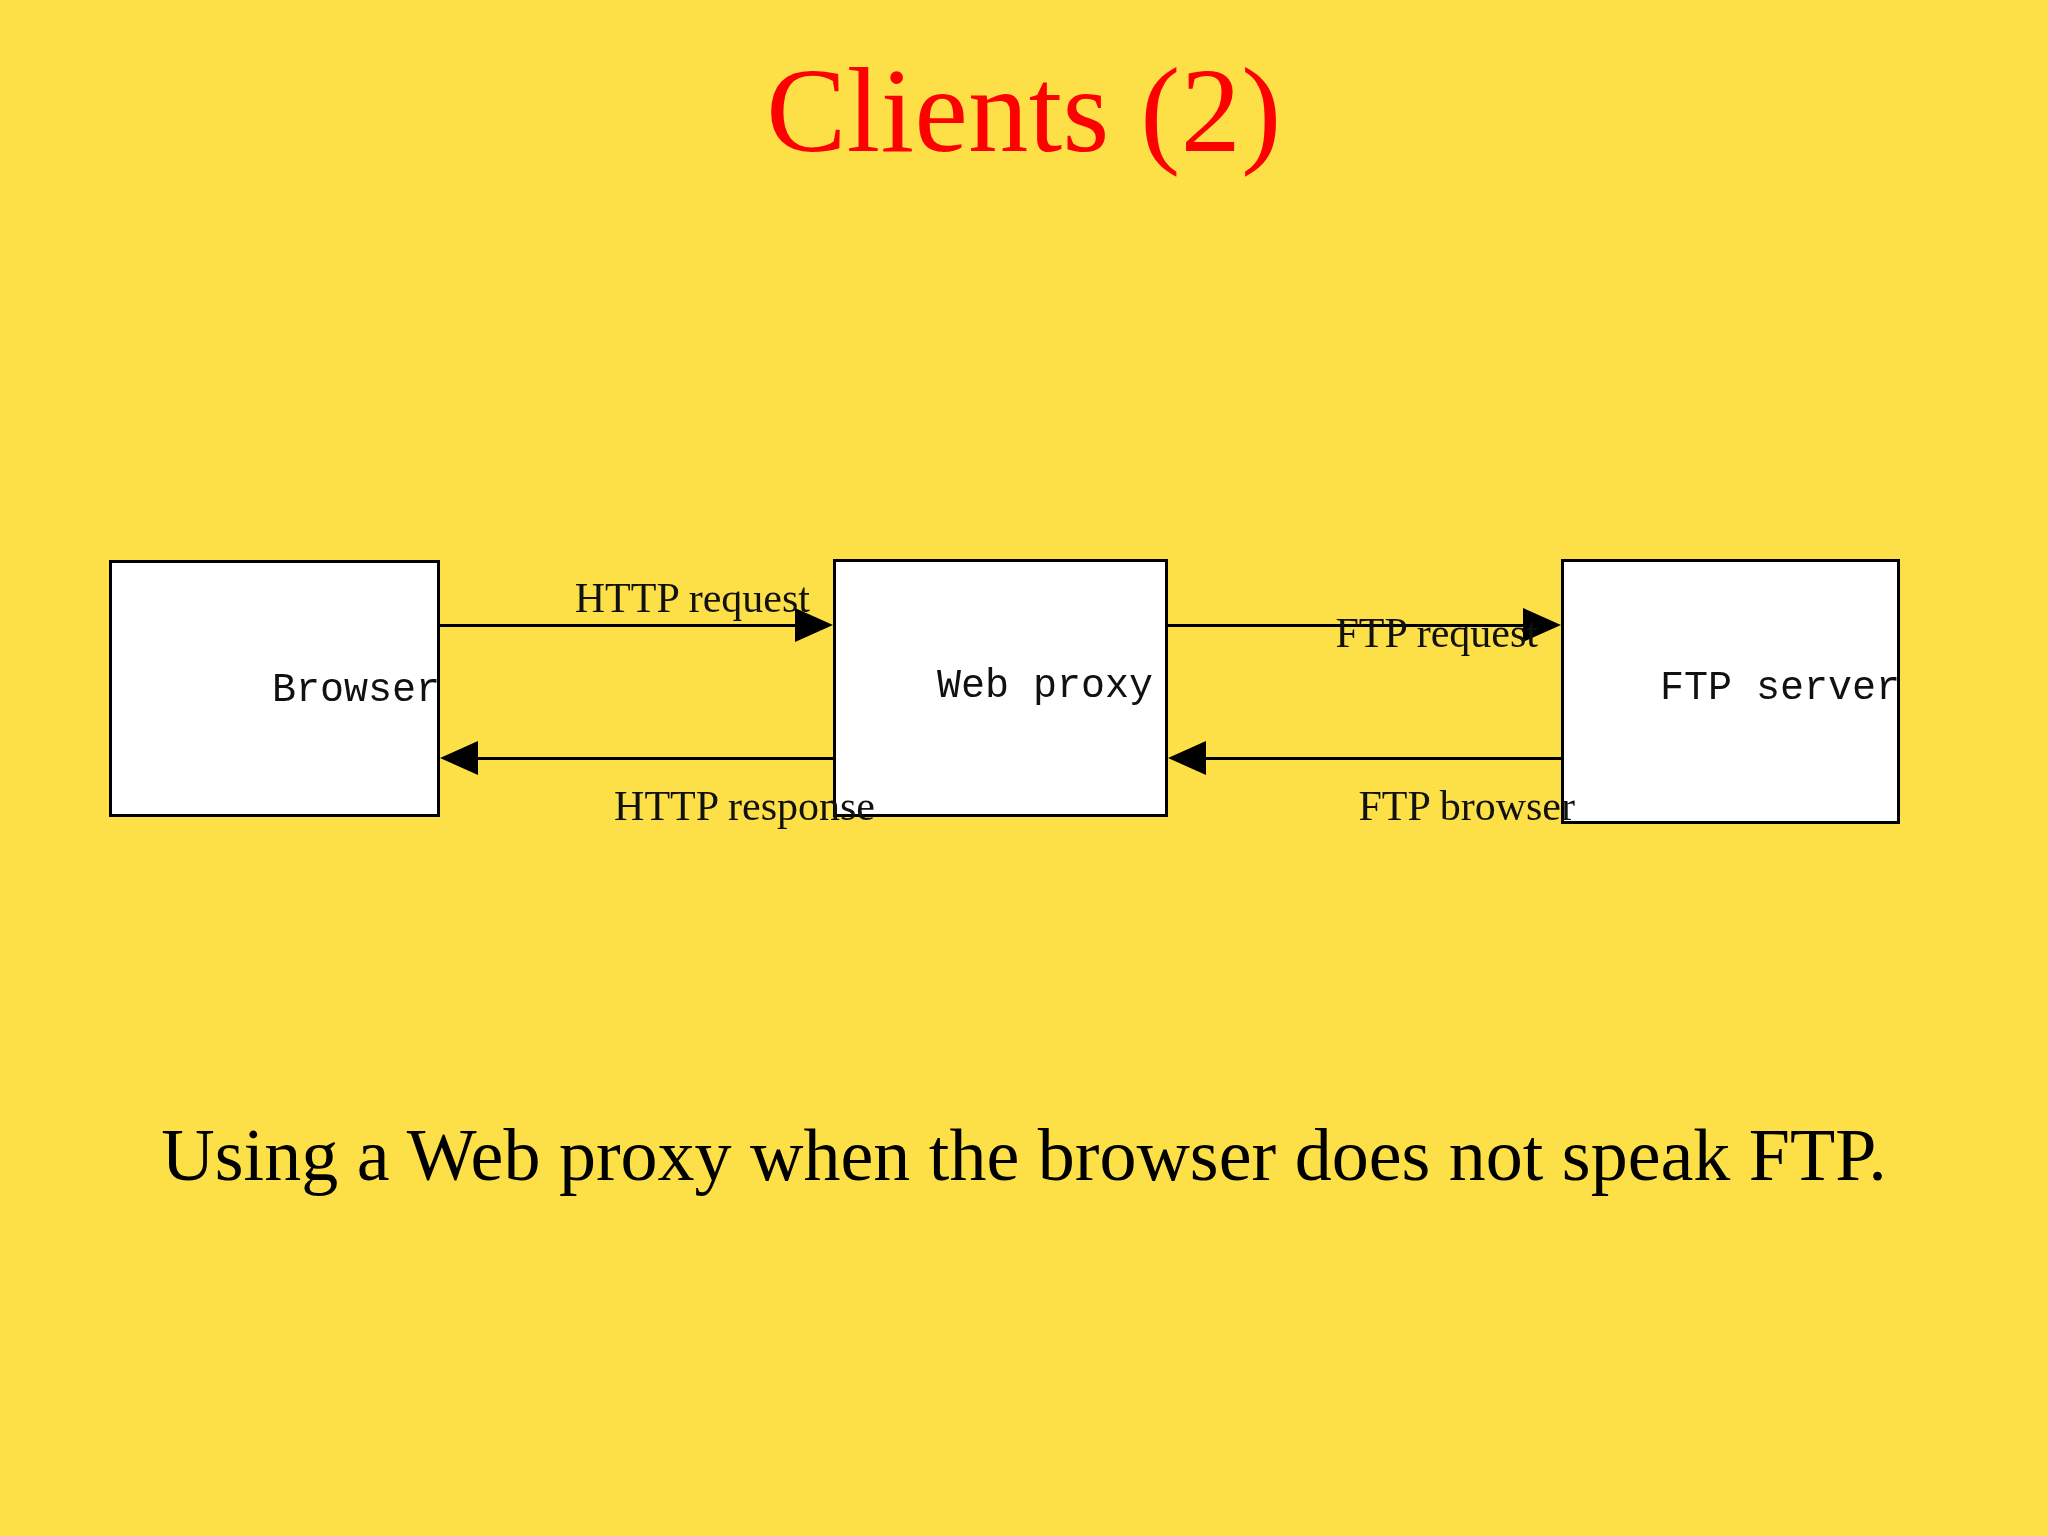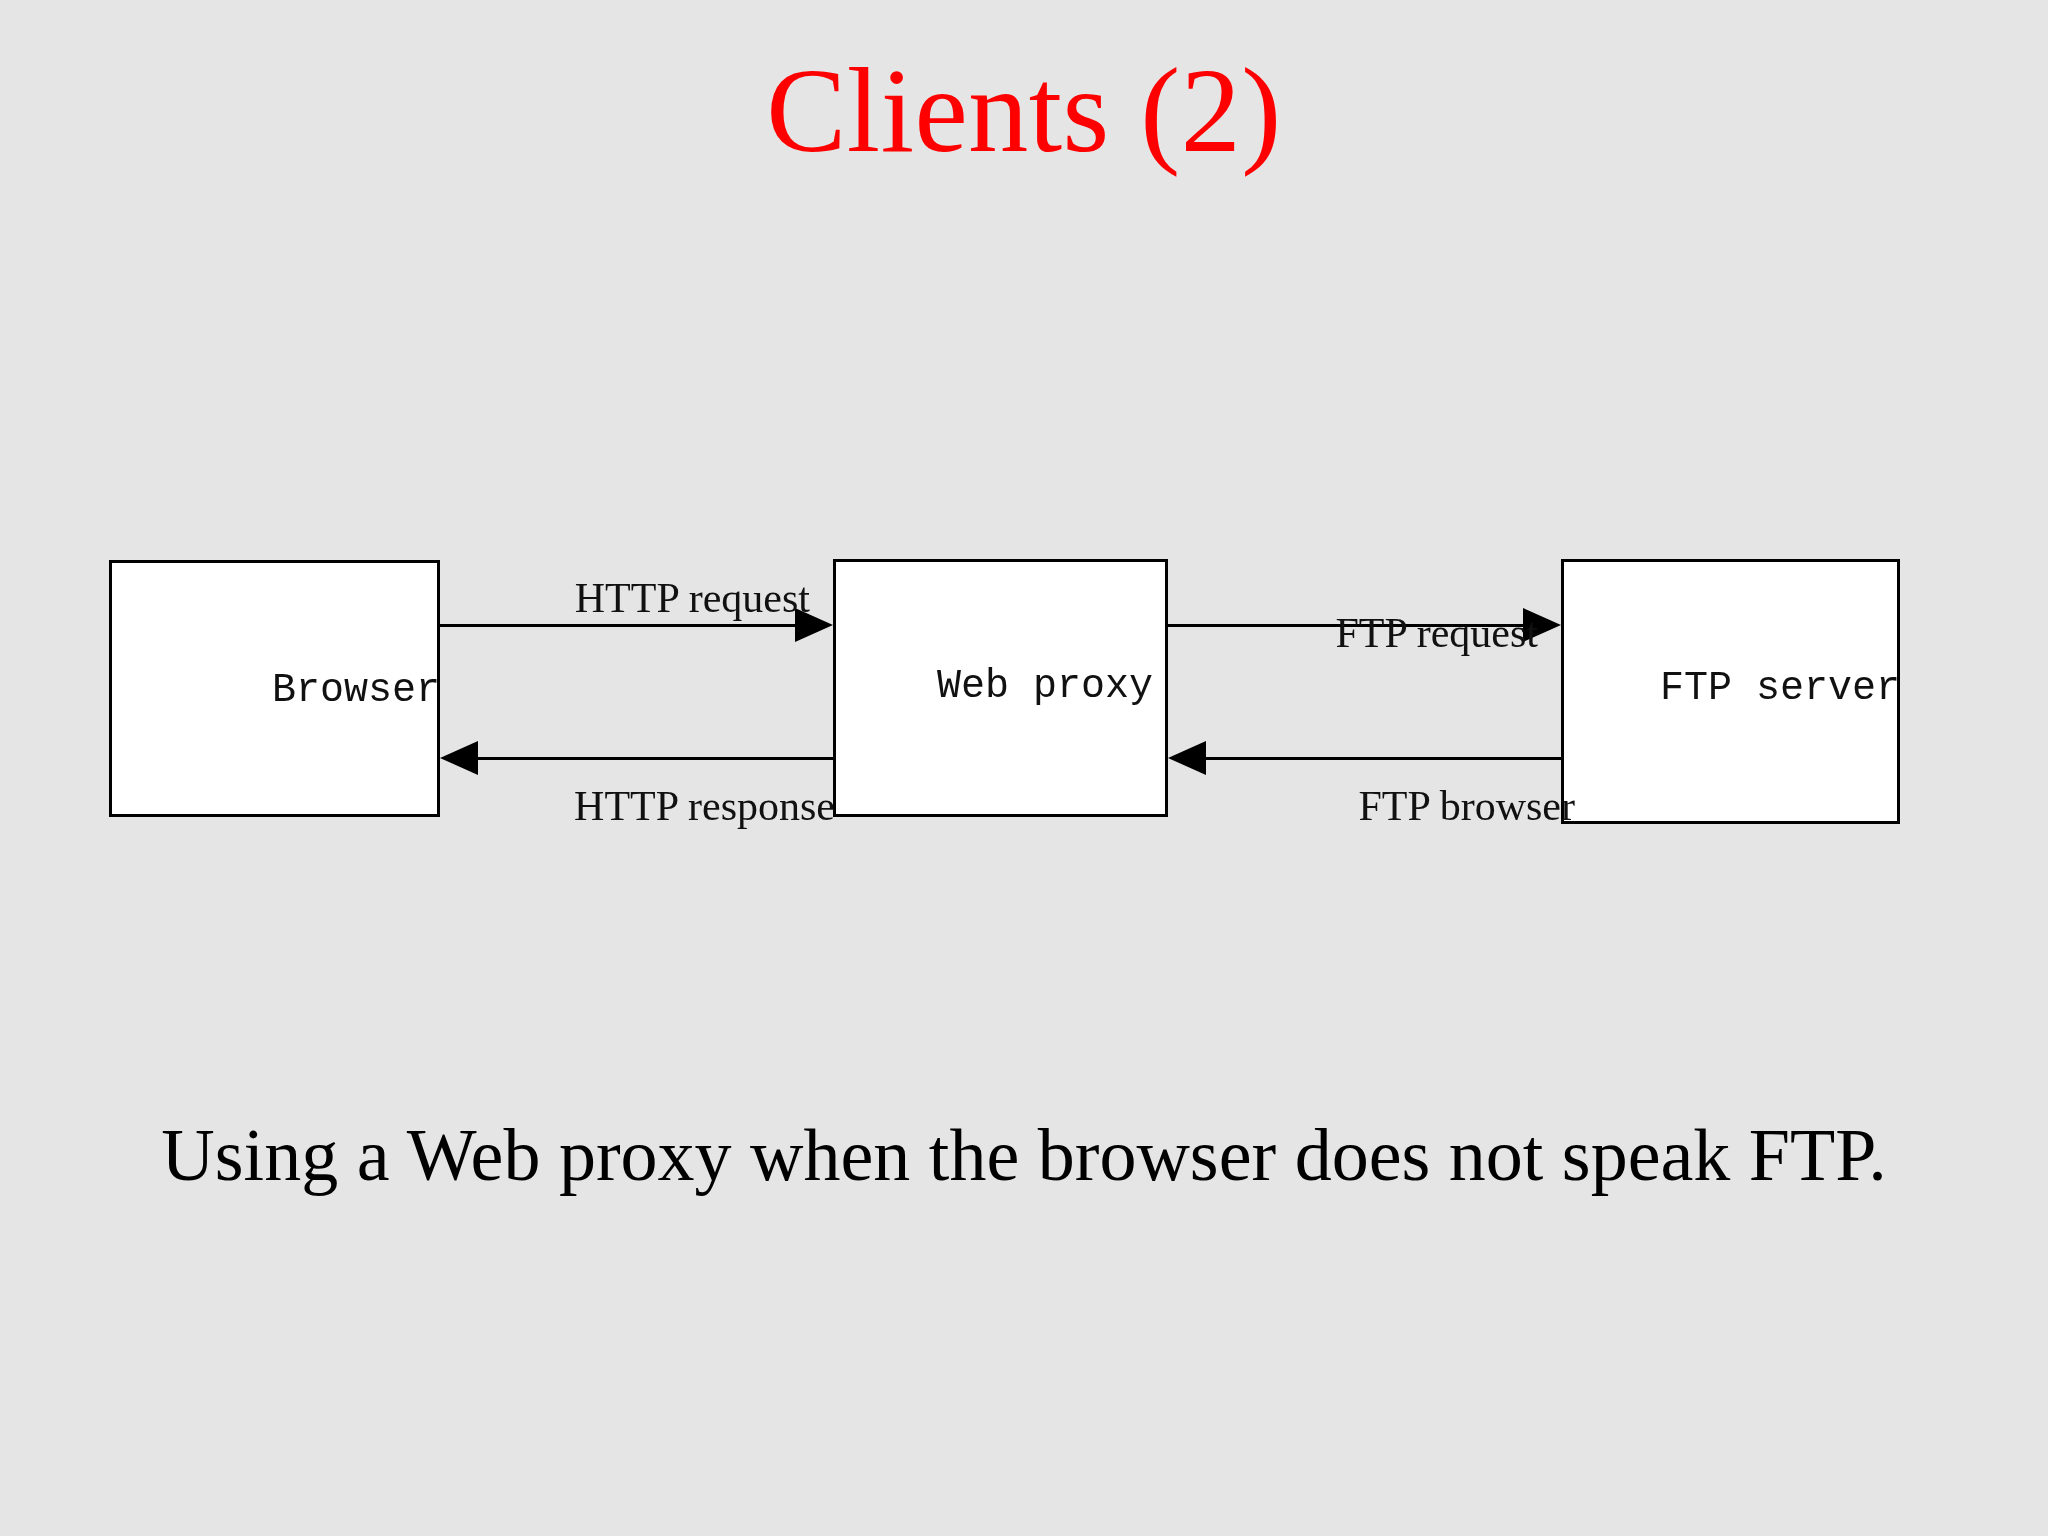--- a/index.html
+++ b/index.html
@@ -4,21 +4,21 @@
 <style>
   html, body {
     margin: 0;
     padding: 0;
     background: #ffffff;
   }
   #slide {
     position: relative;
     width: 2048px;
     height: 1536px;
-    background: #e5e5e5;
+    background: #fde047;
     overflow: hidden;
     font-family: "Liberation Sans", sans-serif;
   }
 
   
   #slide-title {
     position: absolute;
     left: 0;
     top: 48px;
     width: 2048px;
@@ -101,21 +101,21 @@
   .edge-label {
     position: absolute;
     font-family: Liberation Serif, serif;
     font-size: 42px;
     color: #111111;
     white-space: nowrap;
     text-align: right;
   }
   #elabel-http-request  { left: 440px;  top: 574px; width: 370px; }
   #elabel-ftp-request   { left: 1168px; top: 574px; width: 370px; margin-top: 35px; }
-  #elabel-http-response { left: 440px;  top: 782px; width: 395px; }
+  #elabel-http-response { left: 440px;  top: 782px; width: 395px; padding-left: 40px; }
   #elabel-ftp-response  { left: 1180px; top: 782px; width: 395px; }
 
   
   #caption {
     position: absolute;
     left: 0;
     top: 1113px;
     width: 2048px;
     text-align: center;
     font-family: "Liberation Serif", serif;

